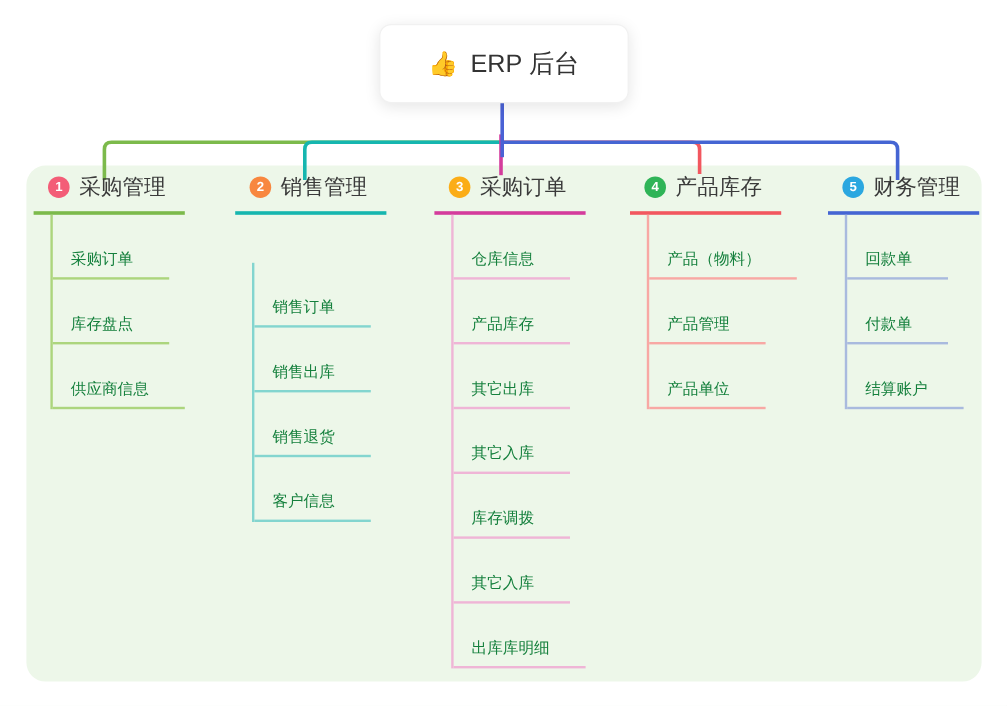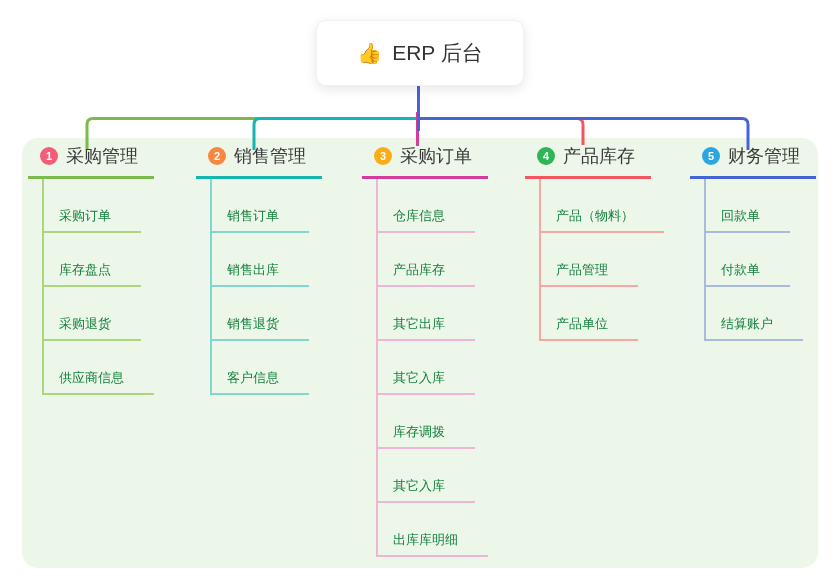--- a/index.html
+++ b/index.html
@@ -43,21 +43,21 @@
     padding:0 30px 6px 15px;border-bottom:2px solid #ccc;
   }
   
   .b1{left:28px;}  .b2{left:196px;}  .b3{left:362px;}  .b4{left:525px;}  .b5{left:690px;}
   
   .b1 .branch-header{border-color:#7CBA4B;}
   .b1 .children{border-color:#ACD57D;}
   .b1 .child-label{border-color:#ACD57D;}
   .b1 .badge{background:#F35D77;}
   .b2 .branch-header{border-color:#16B6AF;}
-  .b2 .children{border-color:#83D5CF;}
+  .b2 .children{border-color:#83D5CF;margin-top:40px;}
   .b2 .child-label{border-color:#83D5CF;}
   .b2 .badge{background:#F8873F;}
   .b3 .branch-header{border-color:#D43C9C;}
   .b3 .children{border-color:#EFB5D6;}
   .b3 .child-label{border-color:#EFB5D6;}
   .b3 .badge{background:#FBAD17;}
   .b4 .branch-header{border-color:#F2575F;}
   .b4 .children{border-color:#F8A8A4;}
   .b4 .child-label{border-color:#F8A8A4;}
   .b4 .badge{background:#2FB457;}
@@ -91,23 +91,20 @@
     <div class="branch-header">
       <span class="badge">1</span>
       <span class="branch-title">采购管理</span>
     </div>
     <div class="children">
       <div class="child">
           <span class="child-label">采购订单</span>
         </div>
       <div class="child">
           <span class="child-label">库存盘点</span>
-        </div>
-      <div class="child">
-          <span class="child-label">采购退货</span>
         </div>
       <div class="child">
           <span class="child-label">供应商信息</span>
         </div>
     </div>
   </div>
 
   <div class="branch b2">
     <div class="branch-header">
       <span class="badge">2</span>

